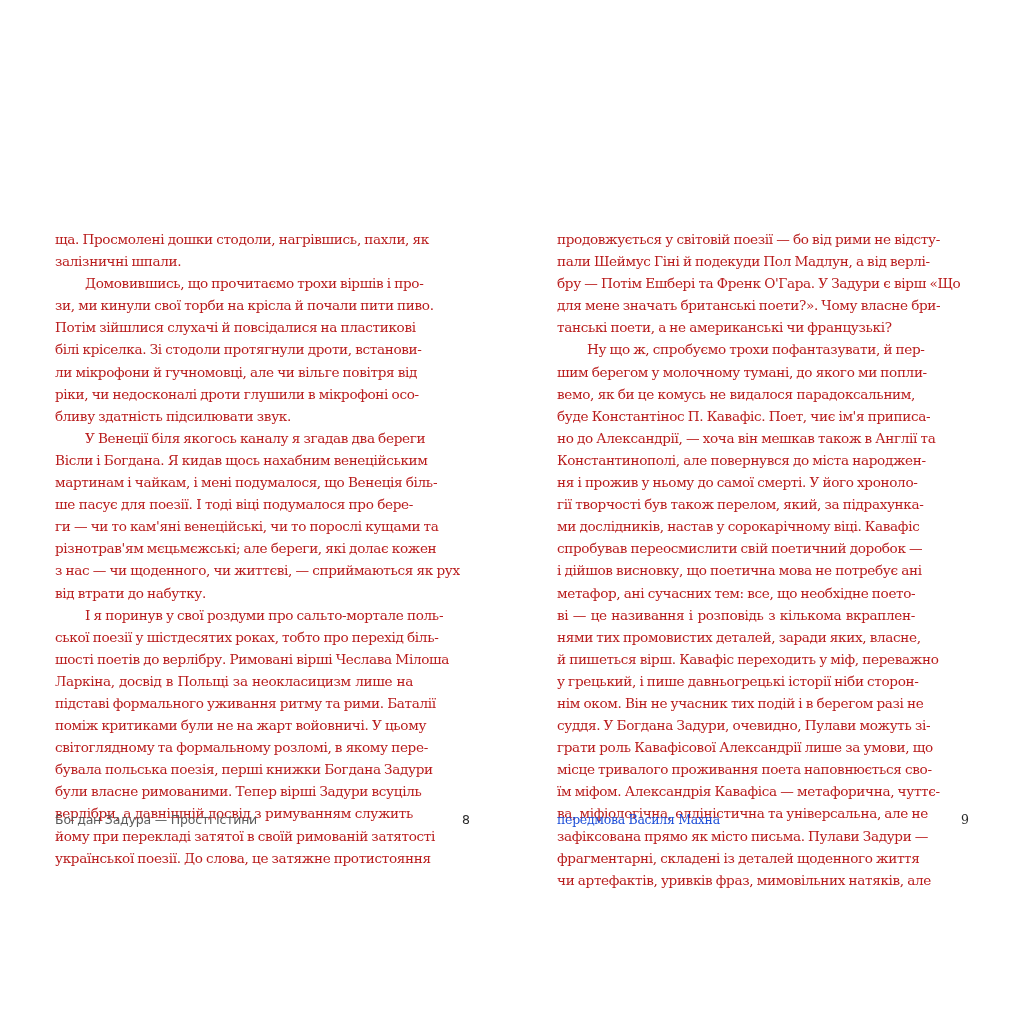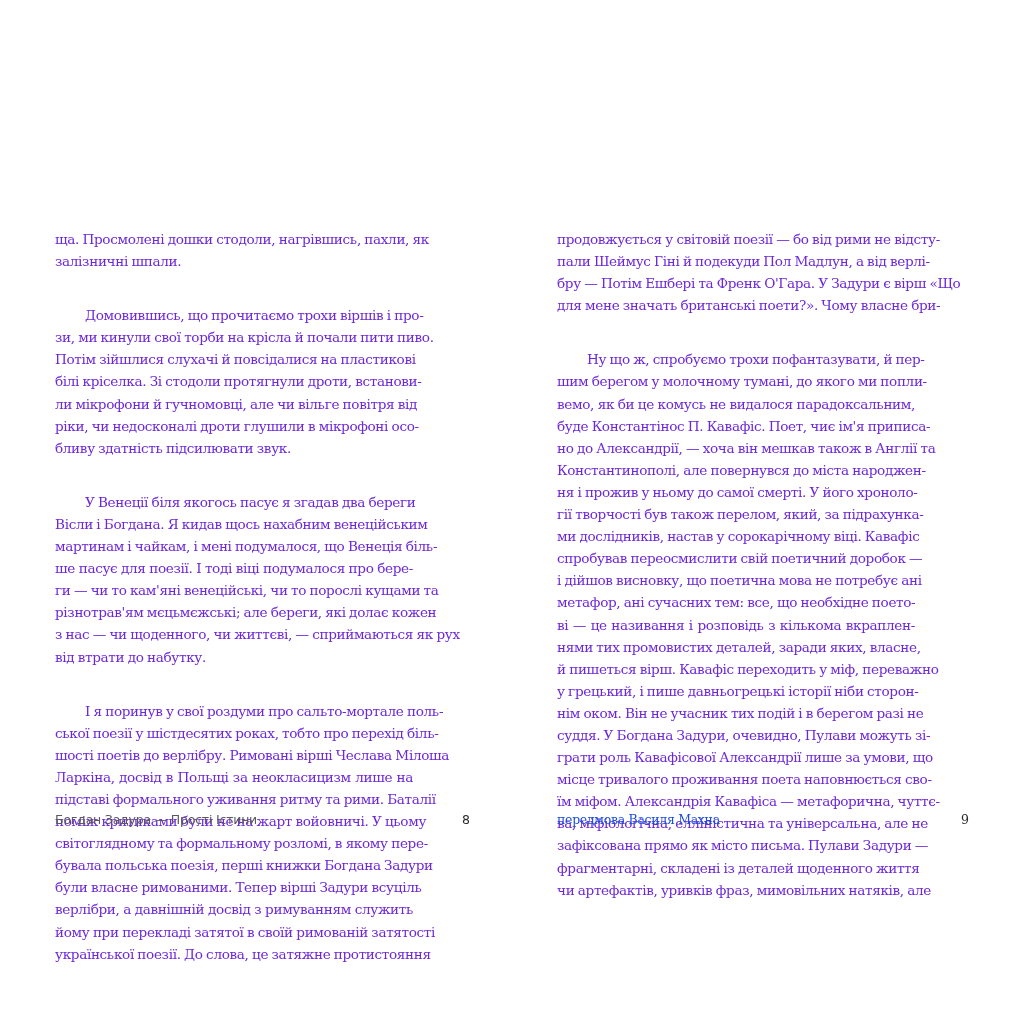--- a/index.html
+++ b/index.html
@@ -16,32 +16,32 @@
     width: 358px;
   }
   .page.left { left: 55px; }
   .page.right { left: 557px; }
   .text {
     font-family: "DejaVu Serif", "Liberation Serif", serif;
     font-size: 13.6px;
     line-height: 22.1px;
     letter-spacing: -0.35px;
     word-spacing: -0.5px;
-    color: #6d28d9;
+    color: #b91c1c;
   }
   .line {
     display: block;
     white-space: nowrap;
     text-align: justify;
     text-align-last: justify;
     height: 22.1px;
     overflow: visible;
   }
   .line.last { text-align-last: left; }
-  .line.indent { padding-left: 30px; margin-top: 32px; }
+  .line.indent { padding-left: 30px; }
   .footer {
     position: absolute;
     top: 812px;
     font-size: 12.5px;
     color: #5a5a5a;
   }
   .footer.left-title {
     left: 55px;
     font-family: "DejaVu Sans", "Liberation Sans", sans-serif;
     letter-spacing: -0.2px;
@@ -69,21 +69,21 @@
 <div class="page left text" id="left-body">
     <span class="line">ща. Просмолені дошки стодоли, нагрівшись, пахли, як</span>
     <span class="line last">залізничні шпали.</span>
     <span class="line indent">Домовившись, що прочитаємо трохи віршів і про-</span>
     <span class="line">зи, ми кинули свої торби на крісла й почали пити пиво.</span>
     <span class="line">Потім зійшлися слухачі й повсідалися на пластикові</span>
     <span class="line">білі кріселка. Зі стодоли протягнули дроти, встанови-</span>
     <span class="line">ли мікрофони й гучномовці, але чи вільге повітря від</span>
     <span class="line">ріки, чи недосконалі дроти глушили в мікрофоні осо-</span>
     <span class="line last">бливу здатність підсилювати звук.</span>
-    <span class="line indent">У Венеції біля якогось пасує я згадав два береги</span>
+    <span class="line indent">У Венеції біля якогось каналу я згадав два береги</span>
     <span class="line">Вісли і Богдана. Я кидав щось нахабним венеційським</span>
     <span class="line">мартинам і чайкам, і мені подумалося, що Венеція біль-</span>
     <span class="line">ше пасує для поезії. І тоді віці подумалося про бере-</span>
     <span class="line">ги — чи то кам'яні венеційські, чи то порослі кущами та</span>
     <span class="line">різнотрав'ям мєцьмєжські; але береги, які долає кожен</span>
     <span class="line">з нас — чи щоденного, чи життєві, — сприймаються як рух</span>
     <span class="line last">від втрати до набутку.</span>
     <span class="line indent">І я поринув у свої роздуми про сальто-мортале поль-</span>
     <span class="line">ської поезії у шістдесятих роках, тобто про перехід біль-</span>
     <span class="line">шості поетів до верлібру. Римовані вірші Чеслава Мілоша</span>
@@ -95,20 +95,21 @@
     <span class="line">були власне римованими. Тепер вірші Задури всуціль</span>
     <span class="line">верлібри, а давнішній досвід з римуванням служить</span>
     <span class="line">йому при перекладі затятої в своїй римованій затятості</span>
     <span class="line">української поезії. До слова, це затяжне протистояння</span>
   </div>
 <div class="page right text" id="right-body">
     <span class="line">продовжується у світовій поезії — бо від рими не відсту-</span>
     <span class="line">пали Шеймус Гіні й подекуди Пол Мадлун, а від верлі-</span>
     <span class="line">бру — Потім Ешбері та Френк О'Гара. У Задури є вірш «Що</span>
     <span class="line">для мене значать британські поети?». Чому власне бри-</span>
+    <span class="line last">танські поети, а не американські чи французькі?</span>
     <span class="line indent">Ну що ж, спробуємо трохи пофантазувати, й пер-</span>
     <span class="line">шим берегом у молочному тумані, до якого ми попли-</span>
     <span class="line">вемо, як би це комусь не видалося парадоксальним,</span>
     <span class="line">буде Константінос П. Кавафіс. Поет, чиє ім'я приписа-</span>
     <span class="line">но до Александрії, — хоча він мешкав також в Англії та</span>
     <span class="line">Константинополі, але повернувся до міста народжен-</span>
     <span class="line">ня і прожив у ньому до самої смерті. У його хроноло-</span>
     <span class="line">гії творчості був також перелом, який, за підрахунка-</span>
     <span class="line">ми дослідників, настав у сорокарічному віці. Кавафіс</span>
     <span class="line">спробував переосмислити свій поетичний доробок —</span>

